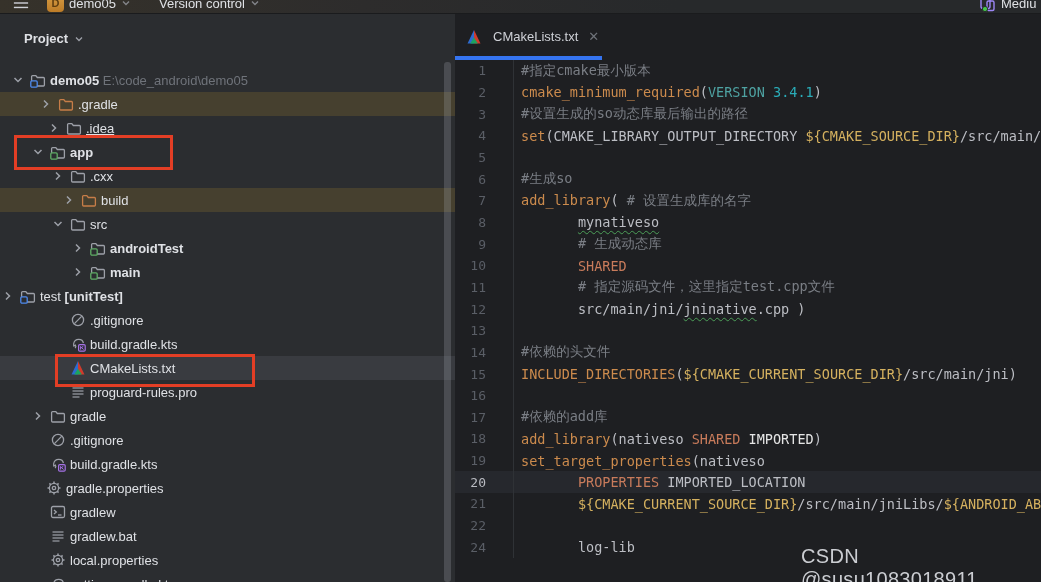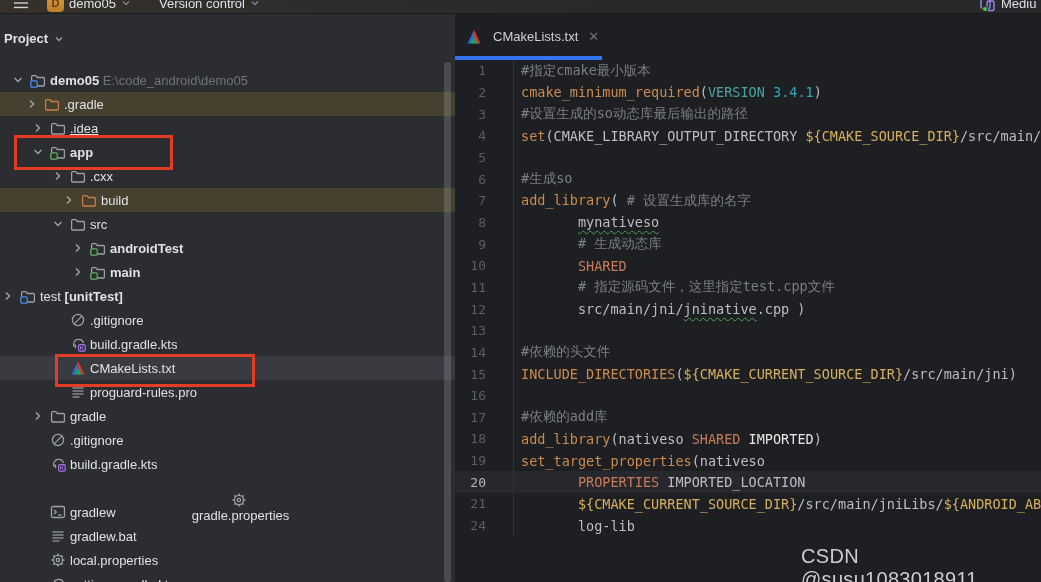--- a/index.html
+++ b/index.html
@@ -17,21 +17,21 @@
   .topbar-inner{display:flex;align-items:center;height:26px;margin-top:-10px;padding-left:13px;color:#dfe1e5;font-size:13px;}
   .tb-gap{width:14px;}
   .appicon{width:17px;height:17px;border-radius:4px;background:linear-gradient(180deg,#d79c43,#bd7c27);
     color:#5f3e10;font-weight:bold;font-size:11px;display:flex;align-items:center;justify-content:center;}
   .tb-item{display:flex;align-items:center;gap:5px;}
   .tb-right{position:absolute;right:0;top:-10px;height:26px;display:flex;align-items:center;gap:5px;color:#dfe1e5;font-size:13px;width:62px;overflow:hidden;}
   .chev{opacity:.75}
   
   .main{position:absolute;left:0;top:13px;right:0;bottom:0;display:flex;}
   .project-panel{width:455px;background:#2b2d30;position:relative;overflow:hidden;flex:none;}
-  .panel-header{position:absolute;left:4px;top:18px;display:flex;align-items:center;gap:6px;
+  .panel-header{position:absolute;left:24px;top:18px;display:flex;align-items:center;gap:6px;
     color:#dfe1e5;font-size:13px;font-weight:600;}
   .tree{position:absolute;left:0;top:55px;width:455px;}
   .row{height:24px;display:flex;align-items:center;color:#dfe1e5;font-size:13px;position:relative;white-space:pre;}
   .row.brown{background:#46402f;}
   .row.selected{background:#393b40;}
   .slot{width:16px;height:16px;flex:none;margin-right:4px;display:flex;align-items:center;justify-content:center;}
   .lbl-b{font-weight:bold;}
   .lbl-dim{color:#6f737a;}
   .annotation{position:absolute;border:3px solid #e33e25;z-index:6;pointer-events:none;}
   .pp-scroll{position:absolute;left:444px;top:49px;width:7px;bottom:0;border-radius:3px;
@@ -107,26 +107,26 @@
           <path d="M2 3.5l3 3 3-3" stroke="#9da0a8" stroke-width="1.3" fill="none"></path>
         </svg>
     </div>
     <div class="tree" id="tree">
         <div class="row" style="padding-left: 10px;"><span class="slot"><svg width="16" height="16" viewBox="0 0 16 16">
               <path d="M4.5 6l3.5 3.5L11.5 6" fill="none" stroke="#9da0a8" stroke-width="1.5"></path>
             </svg></span><span class="slot"><svg width="16" height="16" viewBox="0 0 16 16">
               <path d="M1.6 13V4.6a1 1 0 0 1 1-1h3.2l1.5 1.9h6.1a1 1 0 0 1 1 1V13a1 1 0 0 1-1 1H2.6a1 1 0 0 1-1-1z" fill="none" stroke="#9da0a8" stroke-width="1.3"></path>
               <rect x="0.8" y="8.8" width="6.4" height="6.4" rx="1.2" fill="#2b2d30" stroke="#4e8aee" stroke-width="1.3"></rect>
             </svg></span><span class="lbl-b">demo05</span><span class="lbl-dim"> E:\code_android\demo05</span></div>
-        <div class="row brown" style="padding-left: 24px;"><span class="slot"><svg width="16" height="16" viewBox="0 0 16 16">
+        <div class="row brown" style="padding-left: 38px;"><span class="slot"><svg width="16" height="16" viewBox="0 0 16 16">
               <path d="M6 4.5l3.5 3.5L6 11.5" fill="none" stroke="#9da0a8" stroke-width="1.5"></path>
             </svg></span><span class="slot"><svg width="16" height="16" viewBox="0 0 16 16">
               <path d="M1.6 13V4.6a1 1 0 0 1 1-1h3.2l1.5 1.9h6.1a1 1 0 0 1 1 1V13a1 1 0 0 1-1 1H2.6a1 1 0 0 1-1-1z" fill="none" stroke="#c77d48" stroke-width="1.3"></path>
             </svg></span><span class="">.gradle</span></div>
-        <div class="row" style="padding-left: 30px; text-decoration: underline;"><span class="slot"><svg width="16" height="16" viewBox="0 0 16 16">
+        <div class="row" style="padding-left: 46px; text-decoration: underline;"><span class="slot"><svg width="16" height="16" viewBox="0 0 16 16">
               <path d="M6 4.5l3.5 3.5L6 11.5" fill="none" stroke="#9da0a8" stroke-width="1.5"></path>
             </svg></span><span class="slot"><svg width="16" height="16" viewBox="0 0 16 16">
               <path d="M1.6 13V4.6a1 1 0 0 1 1-1h3.2l1.5 1.9h6.1a1 1 0 0 1 1 1V13a1 1 0 0 1-1 1H2.6a1 1 0 0 1-1-1z" fill="none" stroke="#9da0a8" stroke-width="1.3"></path>
             </svg></span><span class="">.idea</span></div>
         <div class="row" style="padding-left: 30px;"><span class="slot"><svg width="16" height="16" viewBox="0 0 16 16">
               <path d="M4.5 6l3.5 3.5L11.5 6" fill="none" stroke="#9da0a8" stroke-width="1.5"></path>
             </svg></span><span class="slot"><svg width="16" height="16" viewBox="0 0 16 16">
               <path d="M1.6 13V4.6a1 1 0 0 1 1-1h3.2l1.5 1.9h6.1a1 1 0 0 1 1 1V13a1 1 0 0 1-1 1H2.6a1 1 0 0 1-1-1z" fill="none" stroke="#9da0a8" stroke-width="1.3"></path>
               <rect x="0.8" y="8.8" width="6.4" height="6.4" rx="1.2" fill="#2b2d30" stroke="#5fad65" stroke-width="1.3"></rect>
             </svg></span><span class="lbl-b">app</span><div class="annotation" style="left:14px;top:-5px;width:153px;height:29px;"></div></div>
@@ -192,21 +192,21 @@
             </svg></span><span class="">gradle</span></div>
         <div class="row" style="padding-left: 30px;"><span class="slot"></span><span class="slot"><svg width="16" height="16" viewBox="0 0 16 16">
               <circle cx="8" cy="8" r="5.6" fill="none" stroke="#9da0a8" stroke-width="1.3"></circle>
               <line x1="4.4" y1="11.6" x2="11.6" y2="4.4" stroke="#9da0a8" stroke-width="1.3"></line>
             </svg></span><span class="">.gitignore</span></div>
         <div class="row" style="padding-left: 30px;"><span class="slot"></span><span class="slot"><svg width="16" height="16" viewBox="0 0 16 16">
               <path d="M13.4 7.2c-.3-2.2-2.3-3.9-4.7-3.9-2.5 0-4.6 1.8-5 4.2-.2 1.3.2 2.6.2 2.6l1.5-1c.6.9.5 2.1-.3 3" fill="none" stroke="#9da0a8" stroke-width="1.2"></path>
               <rect x="8.6" y="8.6" width="6.6" height="6.6" rx="1.2" fill="#2b2d30" stroke="#a571e6" stroke-width="1.2"></rect>
               <path d="M10.6 10.2v3.4 M13.4 10.2l-2.4 1.8 M11.9 11.7l1.6 1.9" stroke="#a571e6" stroke-width="1" fill="none"></path>
             </svg></span><span class="">build.gradle.kts</span></div>
-        <div class="row" style="padding-left: 26px; flex-direction: column;"><span class="slot"></span><span class="slot"><svg width="16" height="16" viewBox="0 0 16 16">
+        <div class="row" style="padding-left: 26px;"><span class="slot"></span><span class="slot"><svg width="16" height="16" viewBox="0 0 16 16">
               <g stroke="#9da0a8" stroke-width="1.5">
                 <line x1="8" y1="1.5" x2="8" y2="14.5"></line>
                 <line x1="1.5" y1="8" x2="14.5" y2="8"></line>
                 <line x1="3.4" y1="3.4" x2="12.6" y2="12.6"></line>
                 <line x1="3.4" y1="12.6" x2="12.6" y2="3.4"></line>
               </g>
               <circle cx="8" cy="8" r="4.6" fill="#2b2d30" stroke="#9da0a8" stroke-width="1.3"></circle>
               <circle cx="8" cy="8" r="1.7" fill="none" stroke="#9da0a8" stroke-width="1.3"></circle>
             </svg></span><span class="">gradle.properties</span></div>
         <div class="row" style="padding-left: 30px;"><span class="slot"></span><span class="slot"><svg width="16" height="16" viewBox="0 0 16 16">
@@ -271,18 +271,19 @@
         <div class="cline"><span class="gut">12</span><span class="ctext"><span class="" style="color:#bcbec4">       src/main/jni/</span><span class="wavy" style="color:#bcbec4">jninative</span><span class="" style="color:#bcbec4">.cpp )</span></span></div>
         <div class="cline"><span class="gut">13</span><span class="ctext"> </span></div>
         <div class="cline"><span class="gut">14</span><span class="ctext"><span class="" style="color:#7a7e85">#依赖的头文件</span></span></div>
         <div class="cline"><span class="gut">15</span><span class="ctext"><span class="" style="color:#cc8b4d">INCLUDE_DIRECTORIES</span><span class="" style="color:#bcbec4">(</span><span class="" style="color:#d5b15f">${CMAKE_CURRENT_SOURCE_DIR}</span><span class="" style="color:#bcbec4">/src/main/jni)</span></span></div>
         <div class="cline"><span class="gut">16</span><span class="ctext"> </span></div>
         <div class="cline"><span class="gut">17</span><span class="ctext"><span class="" style="color:#7a7e85">#依赖的add库</span></span></div>
         <div class="cline"><span class="gut">18</span><span class="ctext"><span class="" style="color:#cc8b4d">add_library</span><span class="" style="color:#bcbec4">(nativeso </span><span class="" style="color:#c87b5b">SHARED</span><span class="" style="color:#bcbec4"> </span><span class="" style="color:#e5e5e5">IMPORTED</span><span class="" style="color:#bcbec4">)</span></span></div>
         <div class="cline"><span class="gut">19</span><span class="ctext"><span class="" style="color:#cc8b4d">set_target_properties</span><span class="" style="color:#bcbec4">(nativeso</span></span></div>
         <div class="cline cur"><span class="gut">20</span><span class="ctext"><span class="" style="color:#bcbec4">       </span><span class="" style="color:#c87b5b">PROPERTIES</span><span class="" style="color:#bcbec4"> IMPORTED_LOCATION</span></span></div>
         <div class="cline"><span class="gut">21</span><span class="ctext"><span class="" style="color:#bcbec4">       </span><span class="" style="color:#d5b15f">${CMAKE_CURRENT_SOURCE_DIR}</span><span class="" style="color:#bcbec4">/src/main/jniLibs/</span><span class="" style="color:#d5b15f">${ANDROID_ABI}</span></span></div>
+        <div class="cline"><span class="gut">22</span><span class="ctext"> </span></div>
         <div class="cline"><span class="gut">24</span><span class="ctext"><span class="" style="color:#bcbec4">       log-lib</span></span></div>
       </div>
   </div>
 </div>
 
 <div class="watermark">CSDN @susu1083018911</div>
 
 </body></html>

